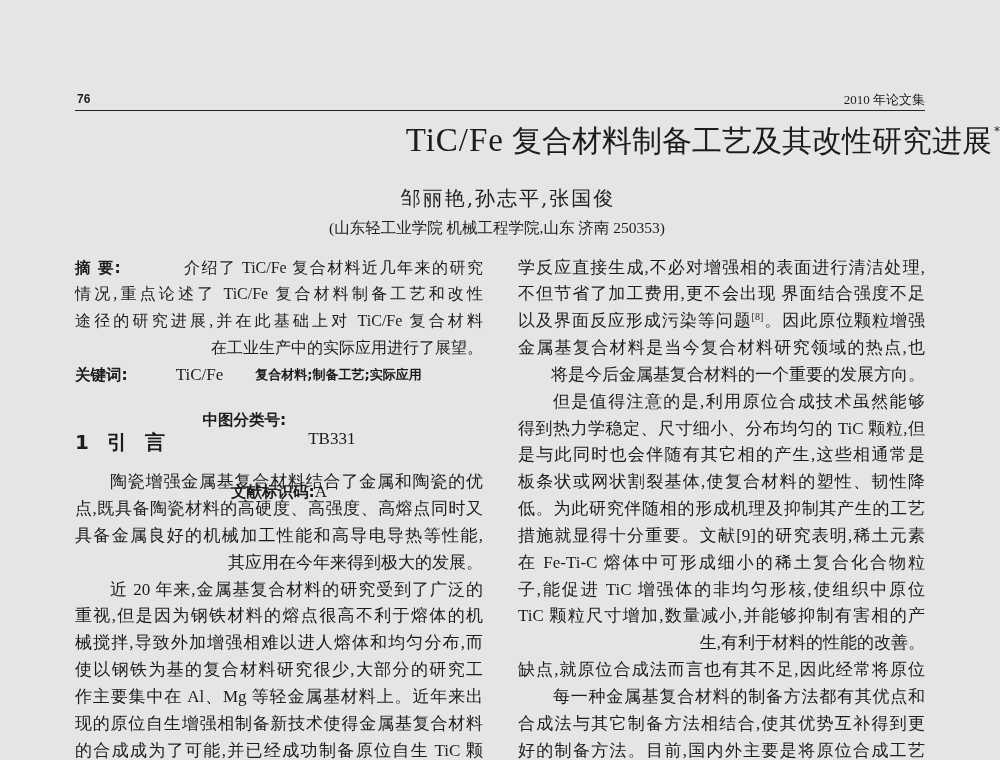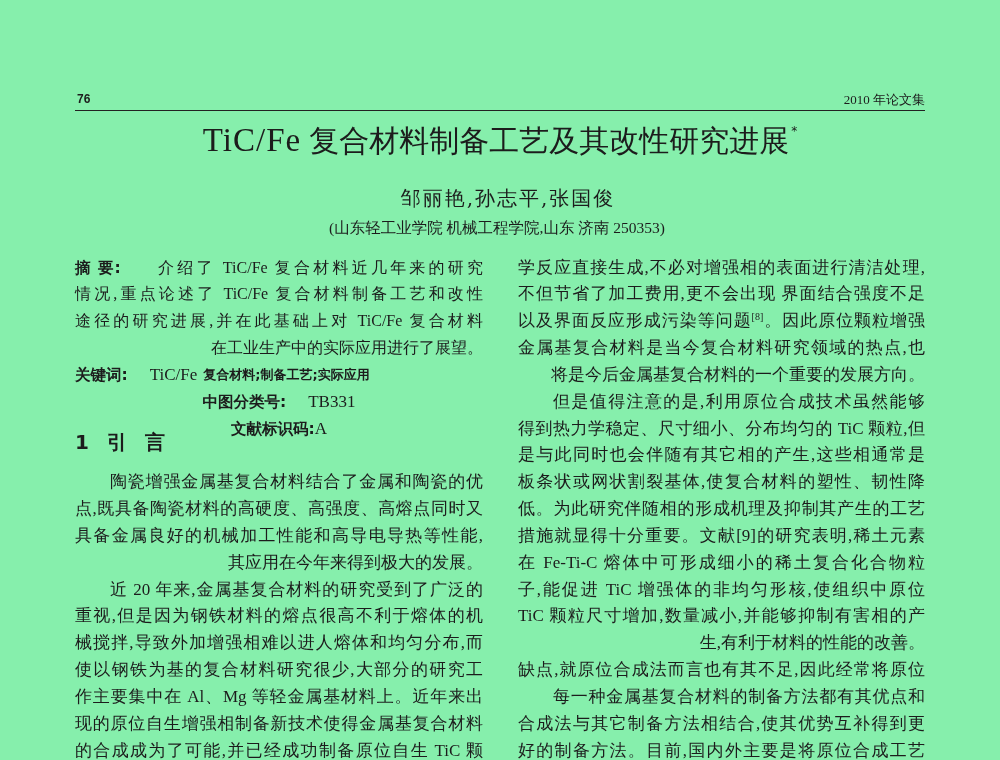--- a/index.html
+++ b/index.html
@@ -1,21 +1,21 @@
 <!DOCTYPE html>
 <html><head>
 <meta charset="utf-8">
 <style>
   html, body { margin: 0; padding: 0; background: #ffffff; }
   .page {
     position: relative;
     width: 1000px;
     height: 760px;
     overflow: hidden;
-    background: #86efac;
+    background: #e5e5e5;
     color: #1c1c1c;
     font-family: "Liberation Serif", "DejaVu Serif", serif;
   }
   
   .pnum {
     position: absolute; left: 77px; top: 92px;
     font-family: "Liberation Sans", sans-serif; font-weight: bold; font-size: 12px;
   }
   .journal {
     position: absolute; left: 434px; top: 88px;
@@ -26,21 +26,21 @@
     position: absolute; right: 75px; top: 91px;
     font-family: "Liberation Serif", serif; font-size: 13px; white-space: nowrap;
   }
   .rule {
     position: absolute; left: 75px; top: 110px; width: 850px; height: 0;
     border-top: 1.6px solid #222;
   }
   
   .title {
     position: absolute; left: 0; top: 121px; width: 1000px;
-    text-align: center; white-space: nowrap; line-height: 38px;
+    text-align: right; white-space: nowrap; line-height: 38px;
     font-family: "DejaVu Sans", sans-serif; font-size: 30px;
   }
   .title .latin { font-family: "Liberation Serif", serif; font-size: 33px; letter-spacing: 1px; margin-right: 8px; }
   .title sup { font-size: 12px; line-height: 0; vertical-align: 16px; margin-left: 2px; }
   .authors {
     position: absolute; left: 8px; top: 185px; width: 1000px;
     text-align: center; white-space: nowrap;
     font-family: "DejaVu Serif", serif; font-size: 20px; letter-spacing: 2px;
   }
   .affil {
@@ -48,35 +48,36 @@
     text-align: center; white-space: nowrap;
     font-family: "Liberation Serif", serif; font-size: 15.5px;
   }
   
   .col { position: absolute; top: 254.5px; }
   .col.left { left: 75px; width: 408px; }
   .col.right { left: 518px; width: 407px; }
   .ln {
     height: 26.85px; line-height: 26.85px; font-size: 17px;
     white-space: nowrap;
+    gap: 26px;
   }
   .ln.j { text-align: justify; text-align-last: justify; }
   .ln.l { text-align: right; }
   .ln.ind { padding-left: 35px; }
   .ln.abs { font-size: 16px; }
   .ln sup { font-size: 10px; line-height: 0; vertical-align: 6px; }
   .lbl { font-family: "DejaVu Sans", sans-serif; font-weight: bold; font-size: 15.5px; }
   .abs-row { display: flex; align-items: center; }
   .abs-row .lbl { width: 66px; letter-spacing: 1px; white-space: nowrap; }
   .abs-row .abs-text { flex: 1; margin-left: 17px; text-align: justify; text-align-last: justify; }
   .kw-row { display: flex; align-items: center; }
   .kw-row .kw-prefix { margin-left: 22px; margin-right: 6px; }
   .kw-row .kw-items { font-family: "DejaVu Sans", sans-serif; font-weight: bold; font-size: 13px; }
   .clc-row { display: flex; align-items: center; justify-content: space-between; flex-direction: column; }
-  .clc-row .clc-val { margin-left: 22px; }
+  .clc-row .clc-val { margin-left: 22px; margin-top: 37px; }
   .clc-row .left-part { display: flex; align-items: center; }
   .heading {
     height: 53.7px; line-height: 53.7px; white-space: nowrap;
     font-family: "DejaVu Sans", sans-serif; font-weight: bold; font-size: 20px;
   }
   .heading .num { margin-right: 18px; }
   .heading .htitle { letter-spacing: 18px; }
 </style>
 </head>
 <body>

